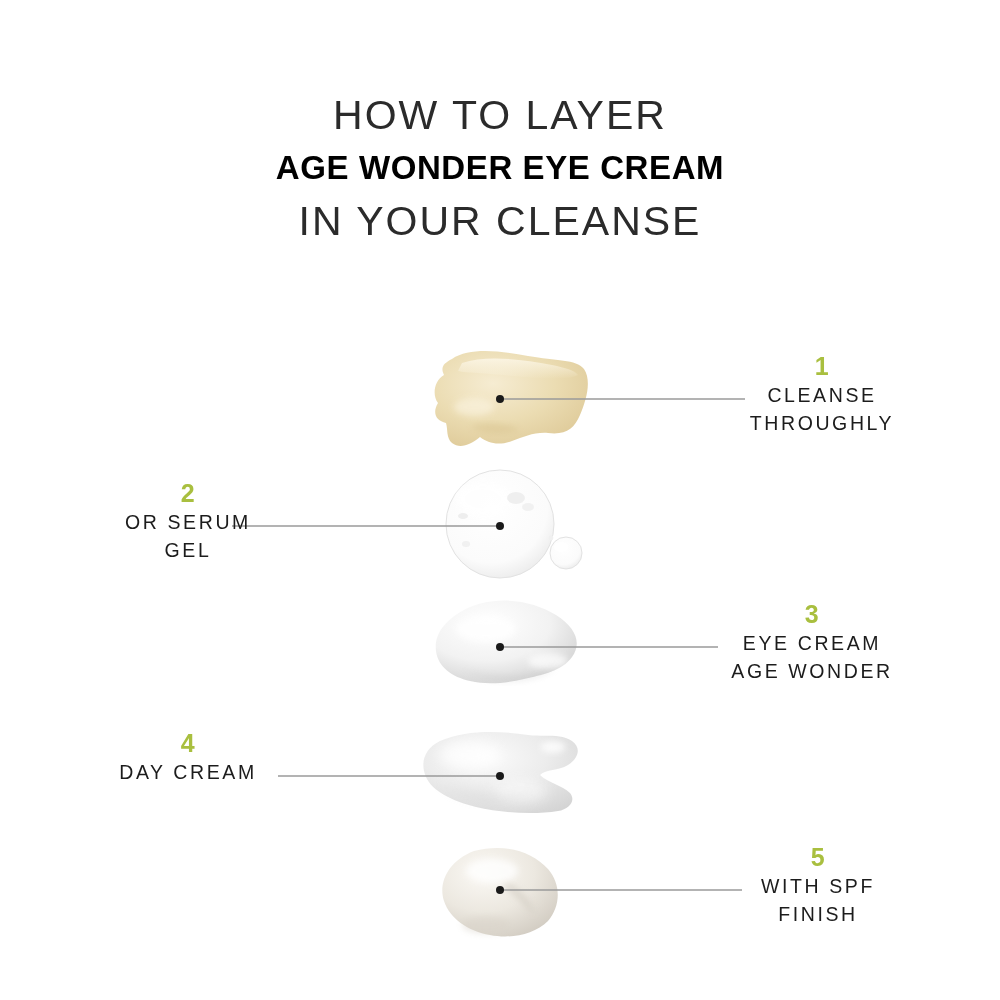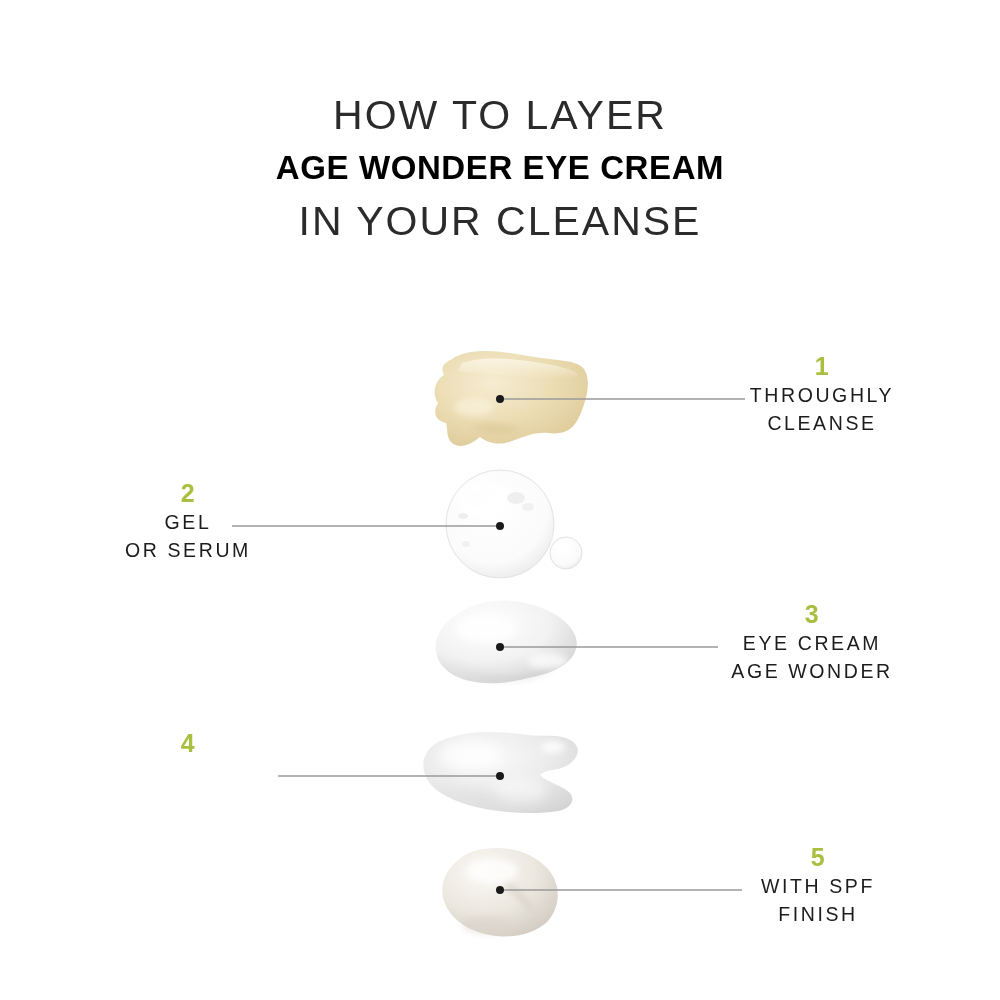--- a/index.html
+++ b/index.html
@@ -203,38 +203,39 @@
       <circle cx="500" cy="370" r="4"></circle>
       <circle cx="500" cy="497" r="4"></circle>
       <circle cx="500" cy="618" r="4"></circle>
       <circle cx="500" cy="747" r="4"></circle>
       <circle cx="500" cy="861" r="4"></circle>
     </g>
   </svg>
 
   <div class="step-label" style="left:672px; top:322px;">
     <div class="step-num">1</div>
+    <div class="step-text">CLEANSE</div>
     <div class="step-text">THROUGHLY</div>
-    <div class="step-text">CLEANSE</div>
   </div>
 
   <div class="step-label" style="left:38px; top:449px;">
     <div class="step-num">2</div>
+    <div class="step-text">OR SERUM</div>
     <div class="step-text">GEL</div>
-    <div class="step-text">OR SERUM</div>
   </div>
 
   <div class="step-label" style="left:662px; top:570px;">
     <div class="step-num">3</div>
     <div class="step-text">EYE CREAM</div>
     <div class="step-text">AGE WONDER</div>
   </div>
 
   <div class="step-label" style="left:38px; top:699px;">
     <div class="step-num">4</div>
+    <div class="step-text">DAY CREAM</div>
   </div>
 
   <div class="step-label" style="left:668px; top:813px;">
     <div class="step-num">5</div>
     <div class="step-text">WITH SPF</div>
     <div class="step-text">FINISH</div>
   </div>
 
 </div>
 

